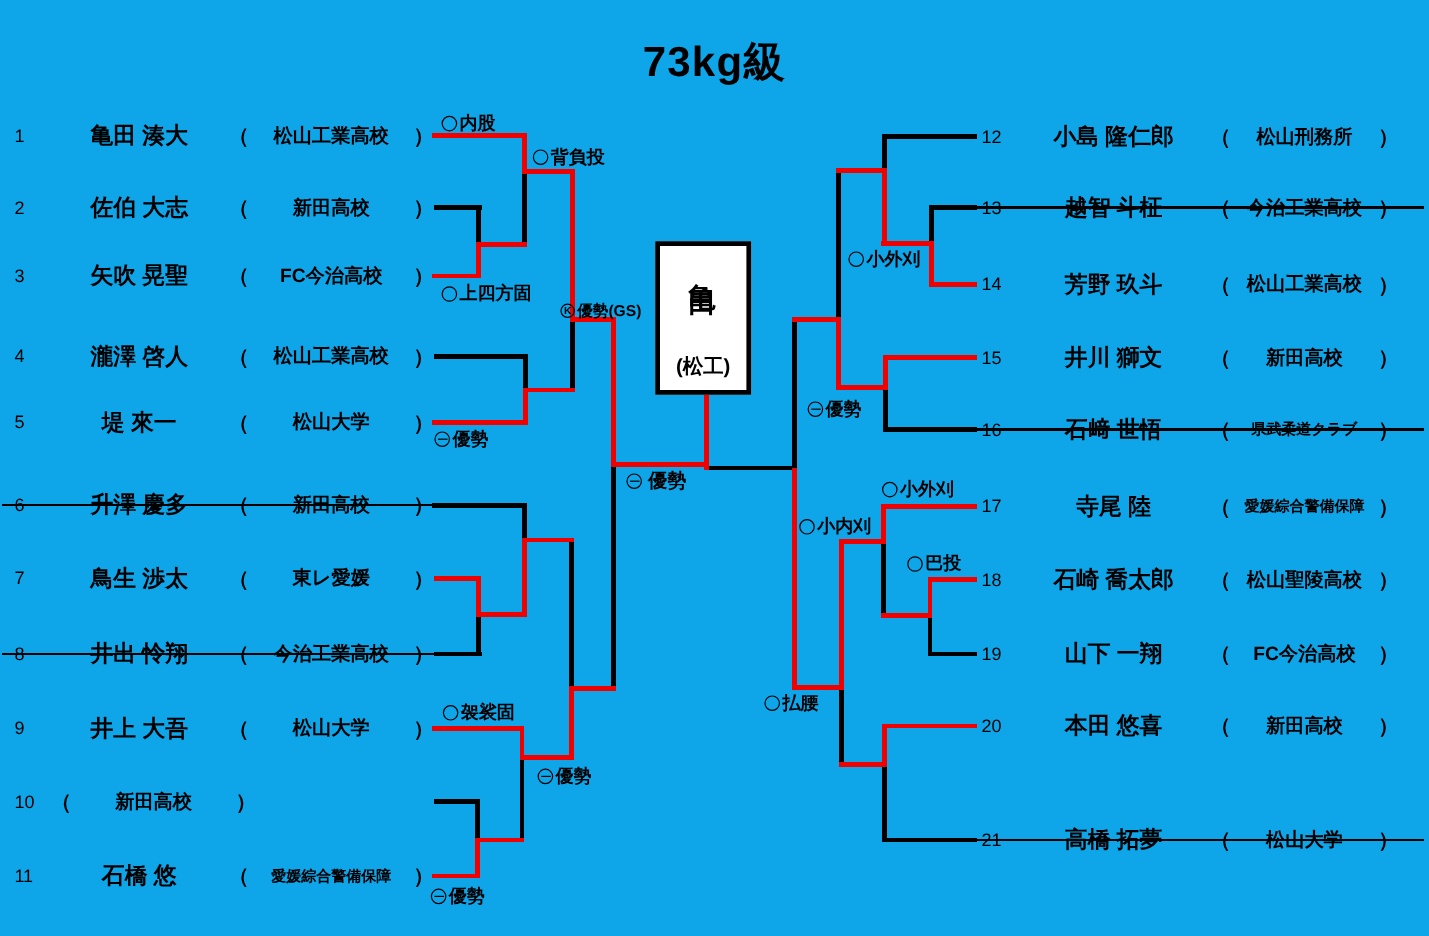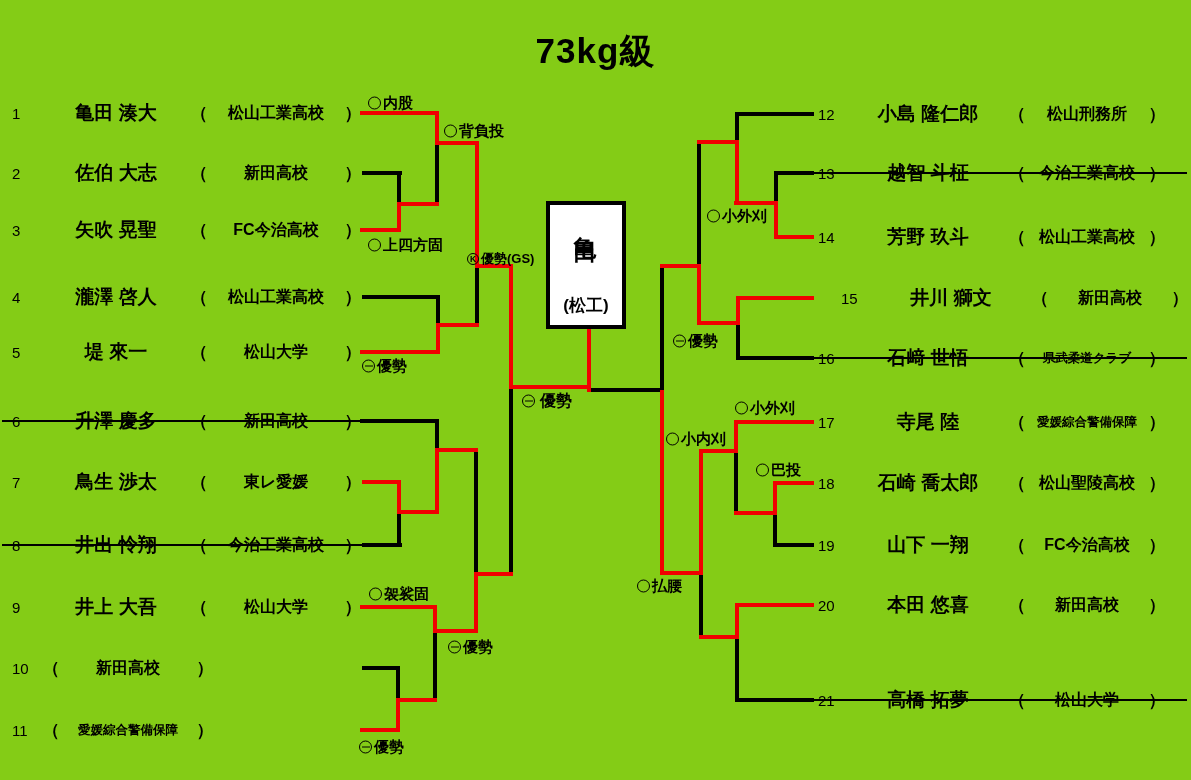--- a/index.html
+++ b/index.html
@@ -1,17 +1,17 @@
 <!DOCTYPE html>
 <html><head>
 <meta charset="utf-8">
 <style>
   html,body { margin:0; padding:0; background:#fff; }
   .sheet {
-    position:relative; width:1191px; height:780px; background:#84cc16;
+    position:relative; width:1191px; height:780px; background:#0ea5e9;
     font-family:"Liberation Sans","DejaVu Sans",sans-serif; overflow:hidden;
   }
   .title {
     position:absolute; top:28px; left:0; width:100%; text-align:center;
     font-size:35px; font-weight:bold; letter-spacing:1px; margin:0;
   }
   svg.lines { position:absolute; left:0; top:0; }
   .row { position:absolute; display:flex; align-items:center; height:26px; }
   .row .num { width:30px; font-size:15px; flex:none; }
   .row.left .num { text-align:left; padding-left:4px; }
@@ -207,20 +207,21 @@
         <span class="pr">）</span>
       </div>
       <div class="row left" style="top: 655px; left: 8px;">
         <span class="num">10</span>
         <span class="pr">（</span>
         <span class="sc">新田高校</span>
         <span class="pr">）</span>
       </div>
       <div class="row left" style="top: 717px; left: 8px;">
         <span class="num">11</span>
+        <span class="nm">石橋 悠</span>
         <span class="pr">（</span>
         <span class="sc small">愛媛綜合警備保障</span>
         <span class="pr">）</span>
       </div>
       <div class="row right" style="top: 101px; left: 818px;">
         <span class="num">12</span>
         <span class="nm">小島 隆仁郎</span>
         <span class="pr">（</span>
         <span class="sc">松山刑務所</span>
         <span class="pr">）</span>
@@ -232,21 +233,21 @@
         <span class="sc">今治工業高校</span>
         <span class="pr">）</span>
       </div>
       <div class="row right" style="top: 224px; left: 818px;">
         <span class="num">14</span>
         <span class="nm">芳野 玖斗</span>
         <span class="pr">（</span>
         <span class="sc">松山工業高校</span>
         <span class="pr">）</span>
       </div>
-      <div class="row right" style="top: 285px; left: 841px;">
+      <div class="row right" style="top: 285px; left: 818px;">
         <span class="num">15</span>
         <span class="nm">井川 獅文</span>
         <span class="pr">（</span>
         <span class="sc">新田高校</span>
         <span class="pr">）</span>
       </div>
       <div class="row right" style="top: 345px; left: 818px;">
         <span class="num">16</span>
         <span class="nm">石﨑 世悟</span>
         <span class="pr">（</span>

